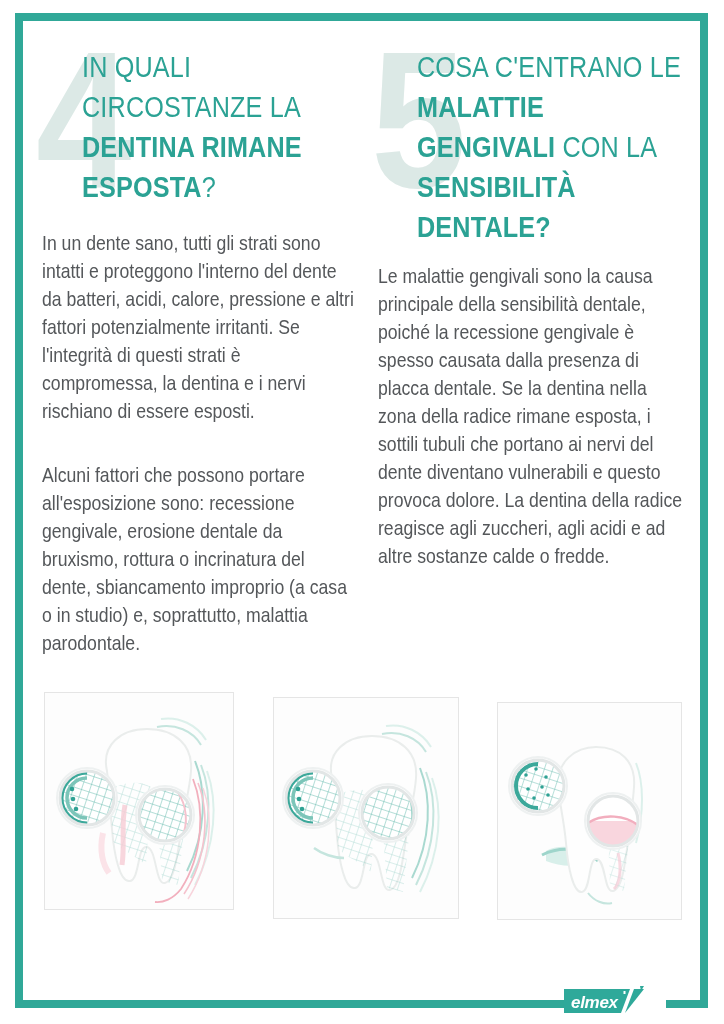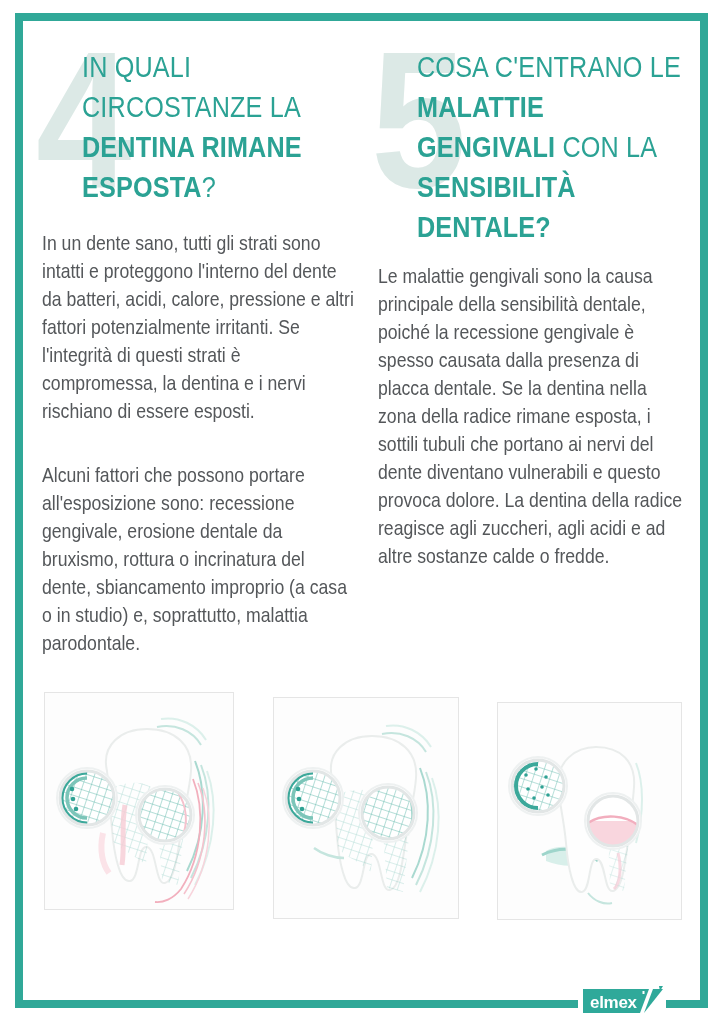--- a/index.html
+++ b/index.html
@@ -30,21 +30,21 @@
   #p4a{left:42px;top:229px;width:372px;}
   #p4b{left:42px;top:461px;width:372px;}
   #p5a{left:378px;top:262px;width:362px;}
   
   .illus{position:absolute;background:#FDFDFD;border:1px solid #E5E5E5;}
   #box1{left:44px;top:692px;width:188px;height:216px;}
   #box2{left:273px;top:697px;width:184px;height:220px;}
   #box3{left:497px;top:702px;width:183px;height:216px;}
   .illus svg{display:block;width:100%;height:100%;}
   
-  #logo{position:absolute;left:583px;top:988px;width:82px;height:26px;z-index:2;}
+  #logo{position:absolute;left:564px;top:988px;width:82px;height:26px;z-index:2;font-style:italic;}
   #logo svg{display:block;width:100%;height:100%;overflow:visible;}
 </style>
 </head>
 <body>
 
 <div class="page">
 
   <div class="bar" id="bar-top"></div>
   <div class="bar" id="bar-left"></div>
   <div class="bar" id="bar-right"></div>

